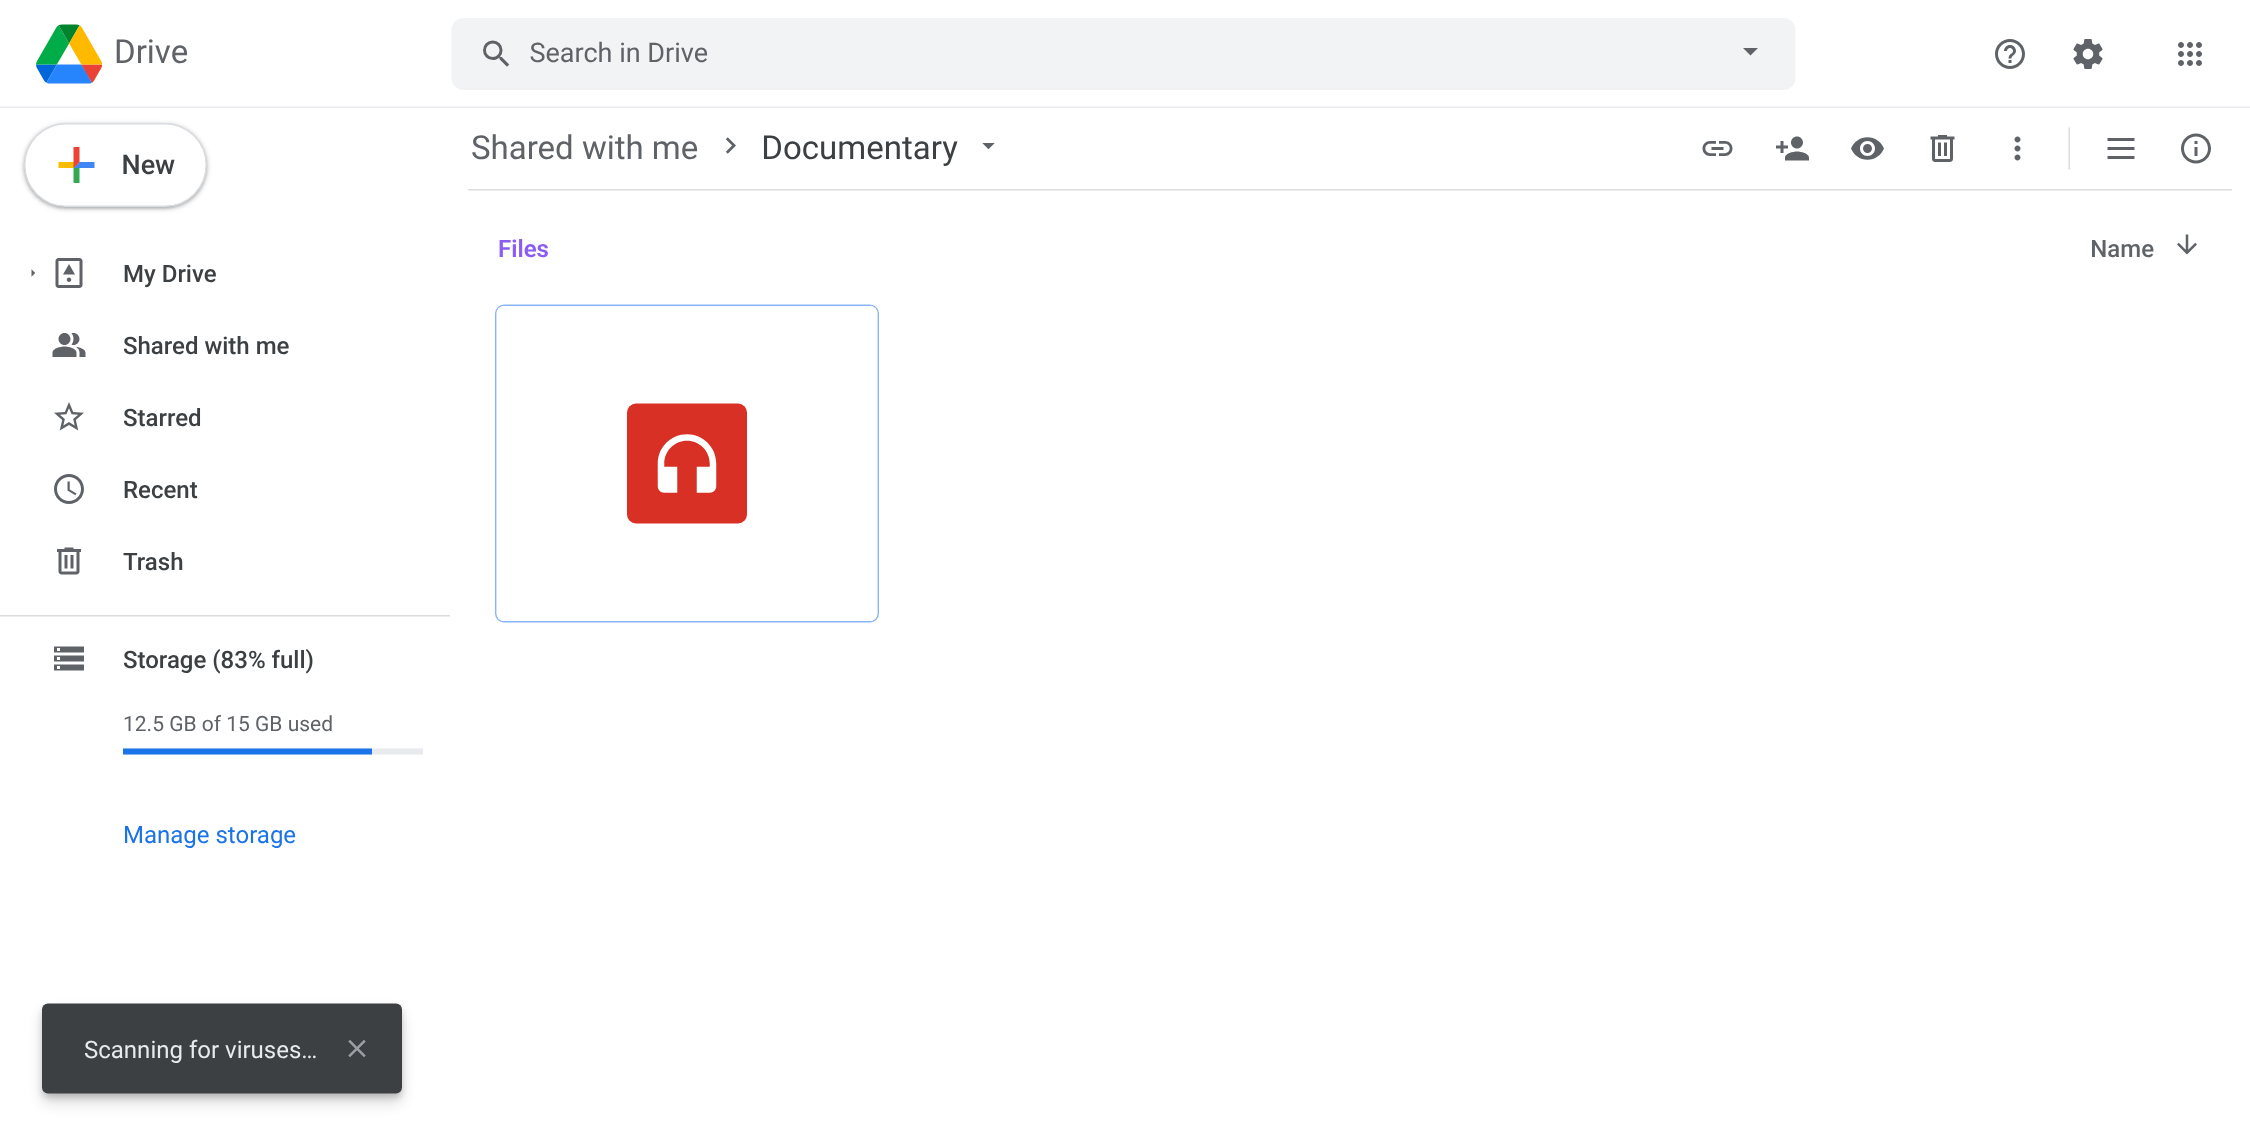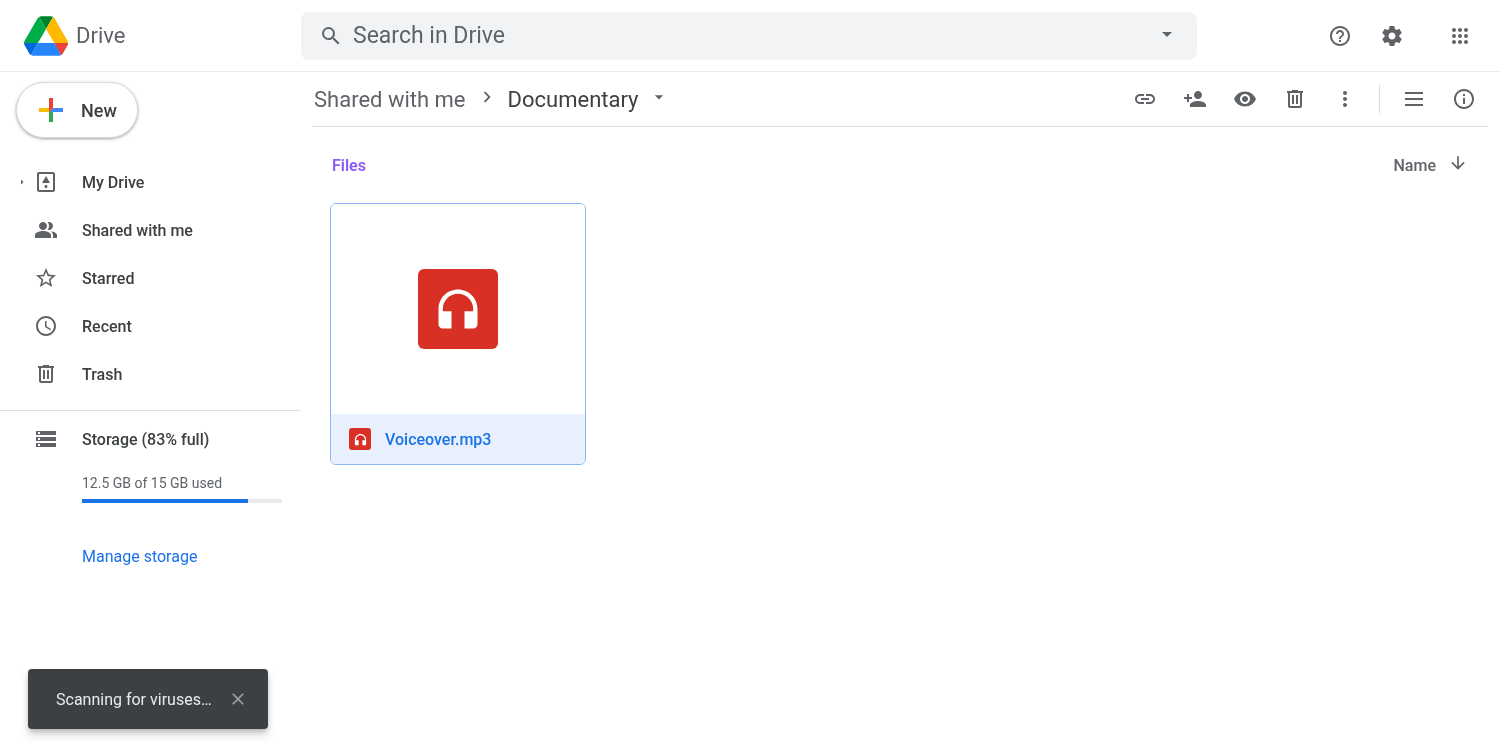--- a/index.html
+++ b/index.html
@@ -50,21 +50,21 @@
     .search-icon {
       padding: 10px;
       color: #5f6368;
       display: flex;
       align-items: center;
     }
     .search-input {
       flex: 1;
       border: none;
       background: transparent;
-      font-size: 23px;
+      font-size: 18px;
       color: #5f6368;
       outline: none;
     }
     .search-input::placeholder {
       color: #5f6368;
     }
     .search-dropdown {
       padding: 10px;
       color: #5f6368;
       cursor: pointer;
@@ -558,28 +558,20 @@
     </div>
     <div class="files-grid">
       <div class="file-card selected">
         <div class="file-preview">
           <div class="audio-icon-large">
             <svg width="52" height="52" viewBox="0 0 24 24" fill="#fff">
                 <path d="M12 3c-4.97 0-9 4.03-9 9v7c0 1.1.9 2 2 2h4v-8H5v-1c0-3.87 3.13-7 7-7s7 3.13 7 7v1h-4v8h4c1.1 0 2-.9 2-2v-7c0-4.97-4.03-9-9-9z"></path>
               </svg>
           </div>
         </div>
-        <div class="file-footer">
-          <div class="audio-icon-small">
-            <svg width="15" height="15" viewBox="0 0 24 24" fill="#fff">
-                <path d="M12 3c-4.97 0-9 4.03-9 9v7c0 1.1.9 2 2 2h4v-8H5v-1c0-3.87 3.13-7 7-7s7 3.13 7 7v1h-4v8h4c1.1 0 2-.9 2-2v-7c0-4.97-4.03-9-9-9z"></path>
-              </svg>
-          </div>
-          <span class="file-name">Voiceover.mp3</span>
-        </div>
       </div>
     </div>
   </div>
 </div>
 
 <div class="toast">
   <span>Scanning for viruses…</span>
   <span class="toast-close">
     <svg width="20" height="20" viewBox="0 0 24 24" fill="currentColor">
         <path d="M19 6.41L17.59 5 12 10.59 6.41 5 5 6.41 10.59 12 5 17.59 6.41 19 12 13.41 17.59 19 19 17.59 13.41 12z"></path>

